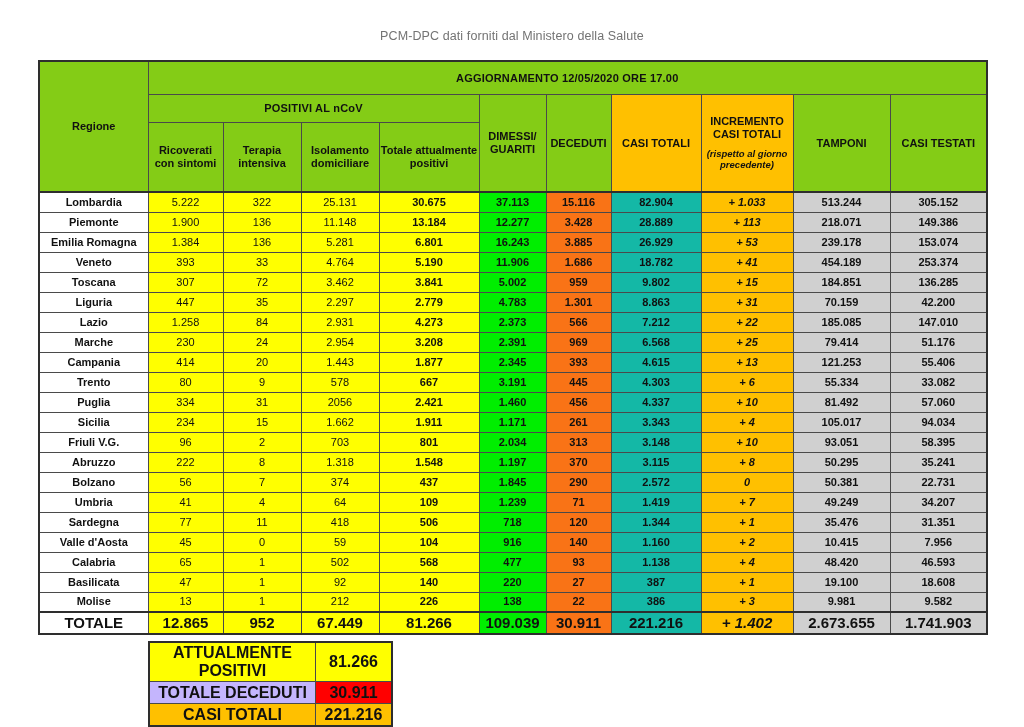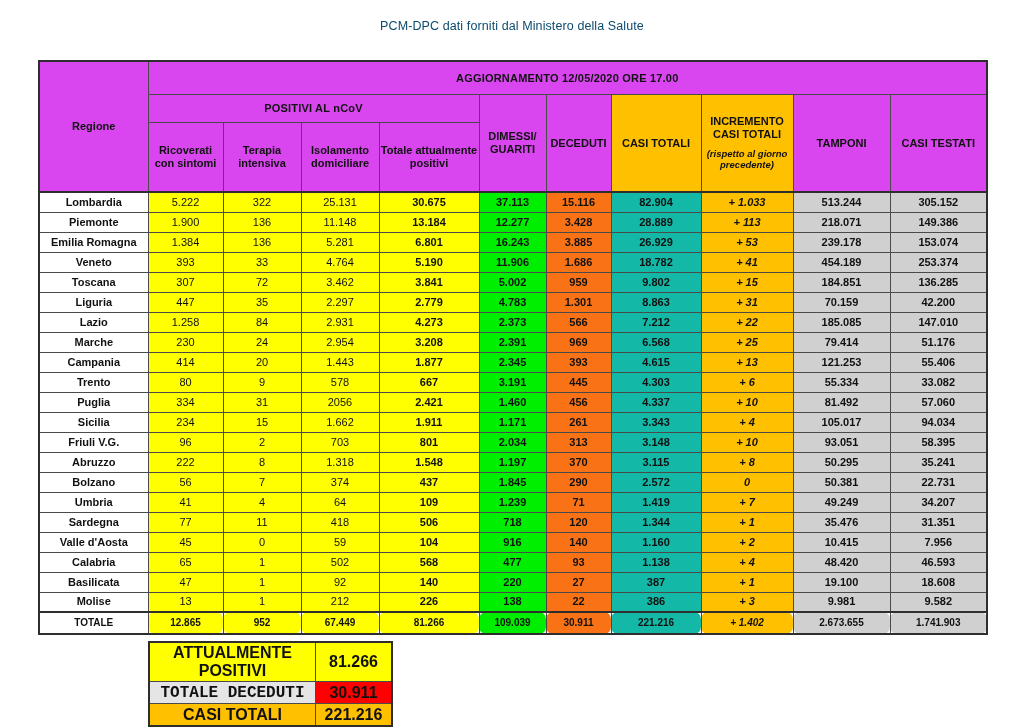--- a/index.html
+++ b/index.html
@@ -11,22 +11,22 @@
     width: 1024px;
     height: 727px;
     font-family: "Liberation Sans", sans-serif;
     color: #1a1a1a;
     overflow: hidden;
   }
 
   #page-title {
     text-align: center;
     font-size: 12.5px;
-    color: #0c4a6e;
-    padding-top: 19px;
+    color: #737373;
+    padding-top: 29px;
     letter-spacing: 0.1px;
   }
 
   
   .table-wrap {
     position: absolute;
     left: 38px;
     top: 60px;
     width: 948px;
   }
@@ -41,21 +41,21 @@
     border: 1px solid #4a4a4a;
     padding: 0;
     text-align: center;
     vertical-align: middle;
     font-size: 11px;
     line-height: 1.15;
   }
 
   
   .hdr-grey {
-    background: #d946ef;
+    background: #84cc16;
     font-weight: bold;
     color: #111;
   }
   .hdr-orange {
     background: #ffc000;
     font-weight: bold;
     color: #111;
   }
   .hdr-title {
     font-size: 13px;
@@ -93,21 +93,21 @@
     color: #111;
   }
   .c-yellow   { background: #ffff00; color: #111; }
   .c-yellow-b { background: #ffff00; color: #111; font-weight: bold; }
   .c-green    { background: #00ee00; color: #111; font-weight: bold; }
   .c-red      { background: #f97316; color: #111; font-weight: bold; }
   .c-orange   { background: #14b8a6; color: #111; font-weight: bold; }
   .c-orange-i { background: #ffc000; color: #111; font-weight: bold; font-style: italic; }
   .c-grey     { background: #d0d0d0; color: #111; font-weight: bold; }
 
-  tr.total-row td { font-weight: bold; font-size: 10px; border-radius: 7px; }
+  tr.total-row td { font-weight: bold; font-size: 15px; }
   tr.total-row { height: 22px; }
   tr.total-row td:first-child { background: #ffffff; }
 
   
   td.sep-left, th.sep-left { border-left: 2px solid #2e2e2e; }
   tr.total-row td { border-top: 2px solid #2e2e2e; }
   tbody tr:first-child td { border-top: 2px solid #2e2e2e; margin-top: 16px; }
 
   
   .legend-wrap {
@@ -467,21 +467,21 @@
 </div>
 
 <div class="legend-wrap">
   <table class="legend">
     <tbody id="legend-body">
         <tr>
           <td class="lg-label" style="background: rgb(255, 255, 0);">ATTUALMENTE POSITIVI</td>
           <td class="lg-value" style="background: rgb(255, 255, 0);">81.266</td>
         </tr>
         <tr>
-          <td class="lg-label" style="background: #e5e5e5; font-family: Liberation Mono, monospace;">TOTALE DECEDUTI</td>
+          <td class="lg-label" style="background: #c4b5fd;">TOTALE DECEDUTI</td>
           <td class="lg-value" style="background: rgb(255, 0, 0);">30.911</td>
         </tr>
         <tr>
           <td class="lg-label" style="background: rgb(255, 192, 0);">CASI TOTALI</td>
           <td class="lg-value" style="background: rgb(255, 192, 0);">221.216</td>
         </tr>
       </tbody>
   </table>
 </div>
 

